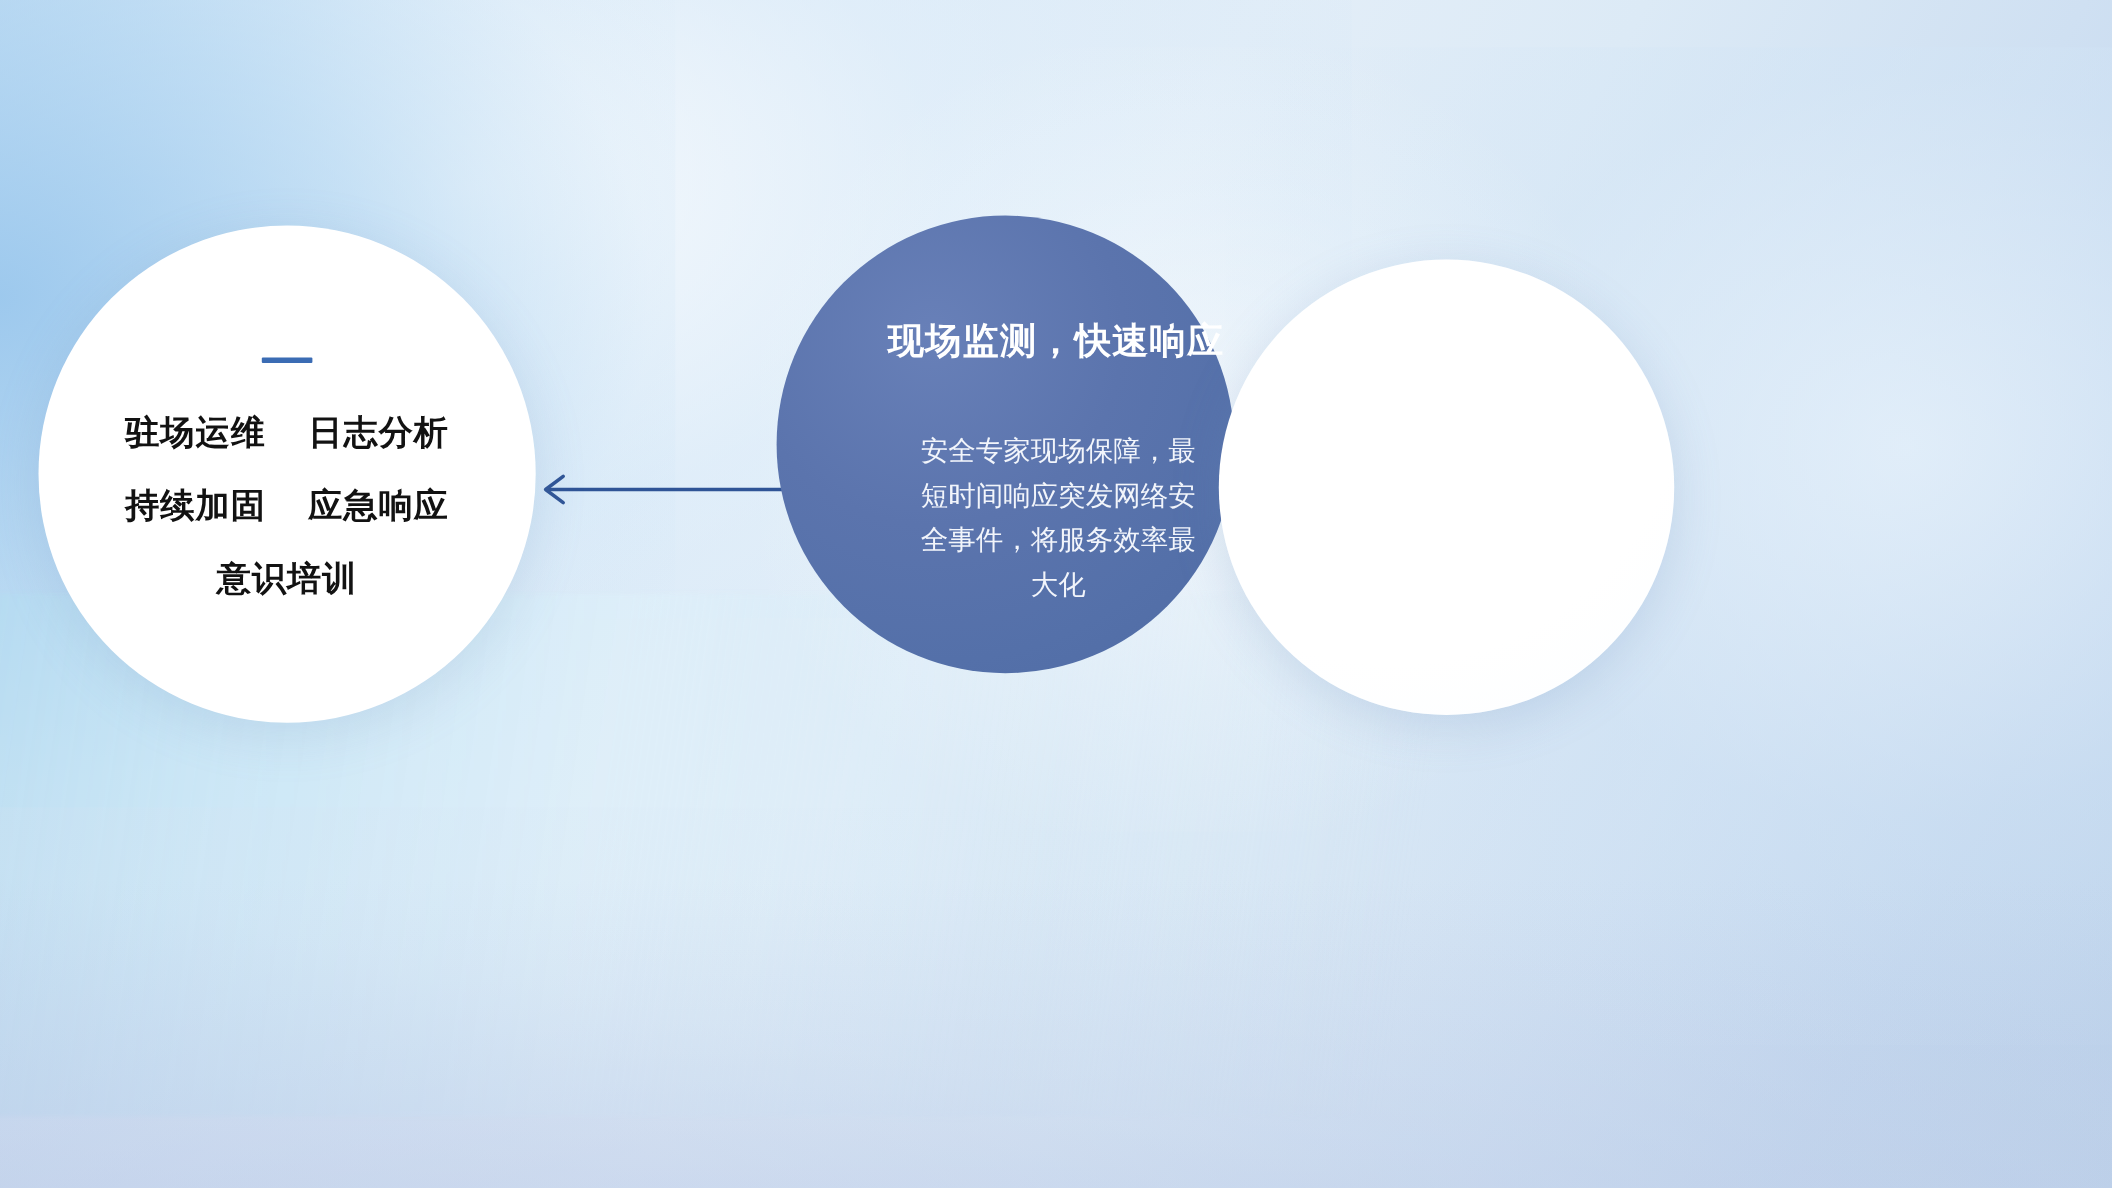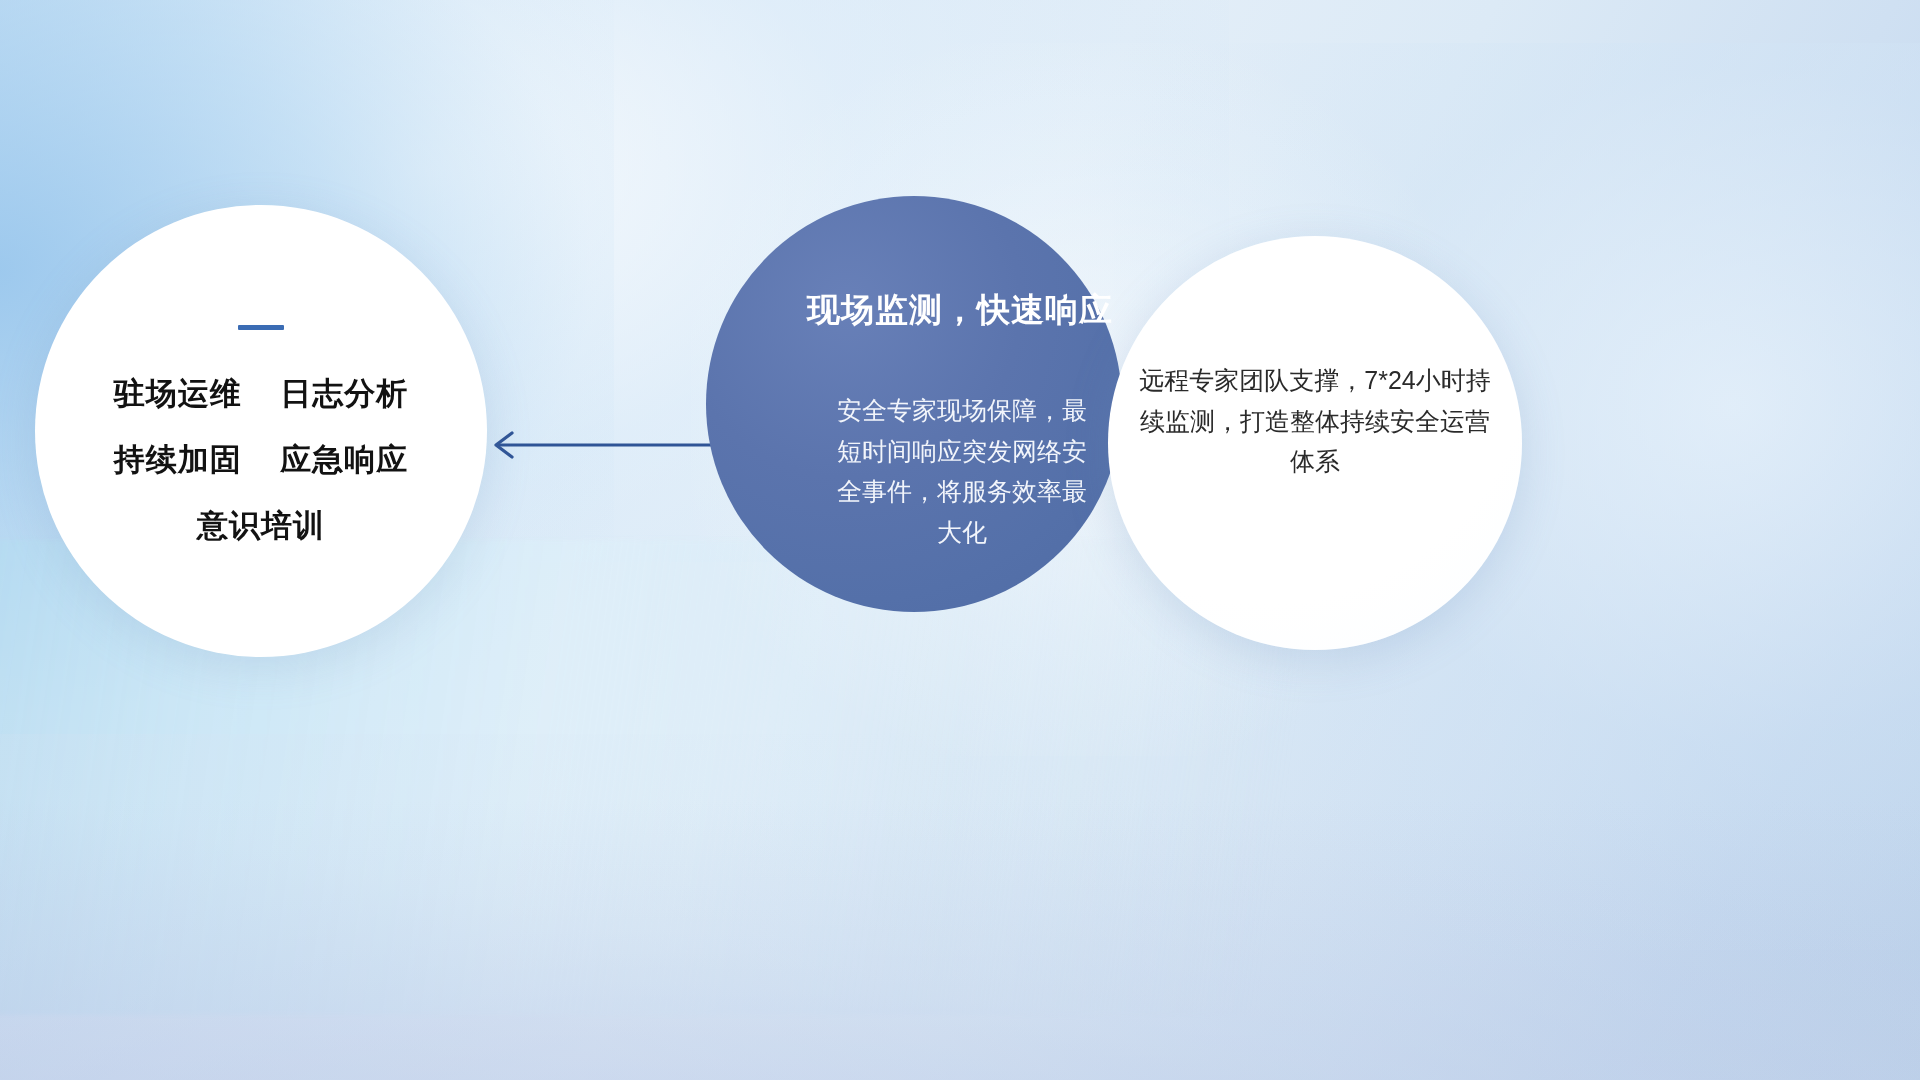--- a/index.html
+++ b/index.html
@@ -291,17 +291,16 @@
 
   <div class="circle circle-mid">
     <div class="mid-inner">
       <div class="mid-title">现场监测，快速响应</div>
       <div class="mid-body">安全专家现场保障，最短时间响应突发网络安全事件，将服务效率最大化</div>
     </div>
   </div>
 
   <div class="circle circle-right">
     <div class="right-inner">
-      <div class="right-body">远程专家团队支撑，7*24小时持续监测，打造整体持续安全运营体系</div>
     </div>
   </div>
 
 </div>
 
 </body></html>

